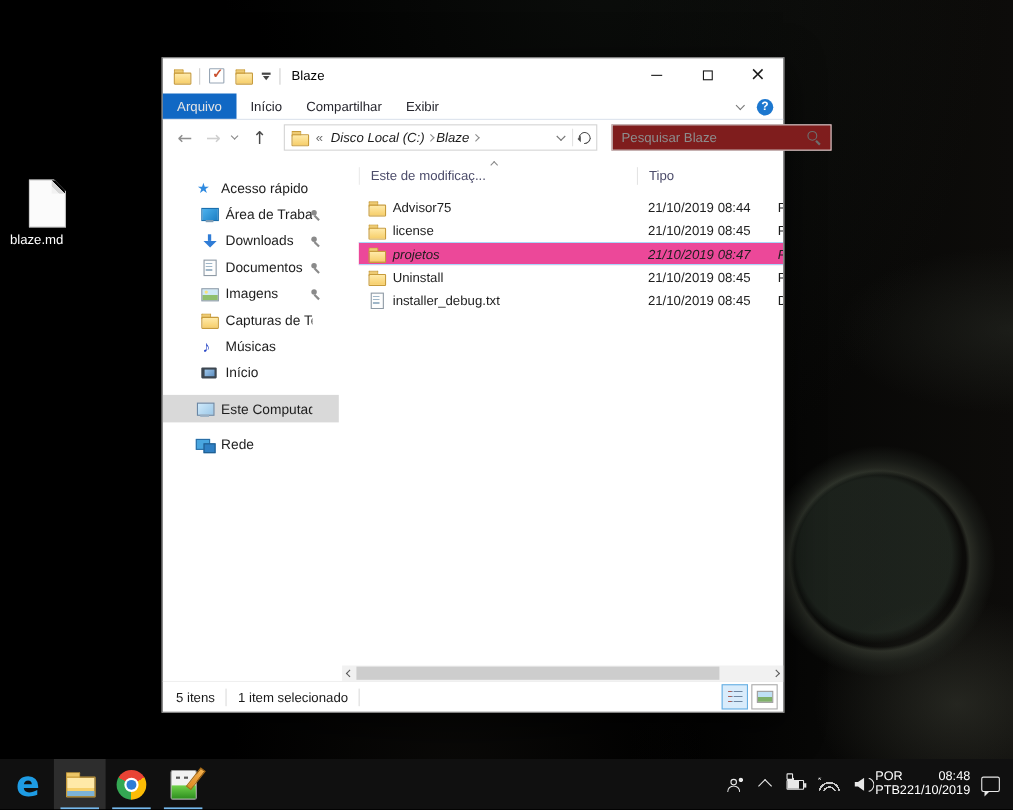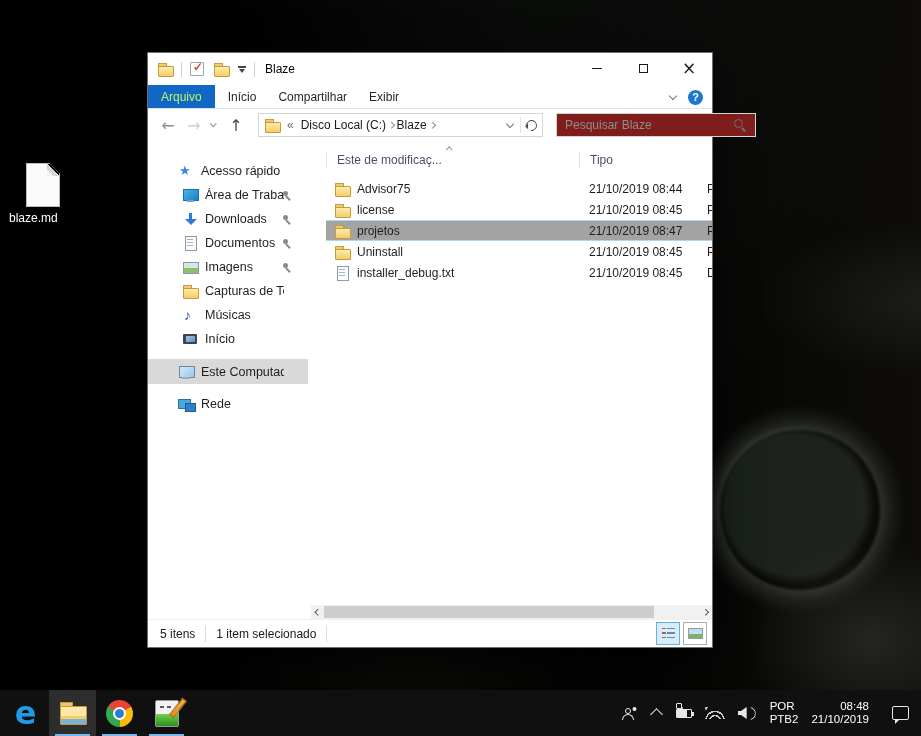--- a/index.html
+++ b/index.html
@@ -42,34 +42,34 @@
   .win-controls { position:absolute; right:0; top:0; height:31px; display:flex; }
   .win-btn { width:46px; height:31px; display:flex; align-items:center; justify-content:center; }
   .glyph-min { width:10px; height:1px; background:#1a1a1a; }
   .glyph-max { width:9px; height:9px; border:1px solid #1a1a1a; }
   .glyph-close { font-size:17px; line-height:17px; color:#1a1a1a; font-family:"DejaVu Sans",sans-serif; }
 
   
   .tabs { height:24px; display:flex; align-items:stretch; border-bottom:1px solid #dce3ed; position:relative; }
   .tab { padding:0 9px; margin:0 2px; display:flex; align-items:center; font-size:12px; color:#26262e; }
   .tab:first-child { margin-left:0; padding:0 13px; }
-  .tab.active { background:#1168c4; color:#bef264; }
+  .tab.active { background:#1168c4; color:#e5e5e5; }
   .tabs-right { position:absolute; right:9px; top:0; height:24px; display:flex; align-items:center; gap:12px; }
   .help-btn { width:15px; height:15px; border-radius:50%; background:#1c77cf; position:relative; }
   .help-btn::before { content:"?"; position:absolute; inset:0; color:#fff; font-size:11px; font-weight:bold;
     display:flex; align-items:center; justify-content:center; }
 
   
   .navbar { height:32px; position:relative; }
   .nav-arrow { position:absolute; top:0; height:32px; display:flex; align-items:center; justify-content:center;
     font-size:16px; font-family:"DejaVu Sans",sans-serif; }
   .addressbox { position:absolute; left:110px; top:4px; width:285px; height:24px;
     border:1px solid #d4d4d4; display:flex; align-items:center; padding:0 5px; background:#fff; }
   .crumb-prefix { color:#6a6a6a; margin:0 4px 0 6px; font-size:12px; }
-  .crumb { color:#1a1a1a; margin:0 3px; white-space:nowrap; }
+  .crumb { color:#1a1a1a; margin:0 3px; white-space:nowrap;font-style:italic; }
   .searchbox { position:absolute; left:408px; top:4px; width:200px; height:24px;
     border:1px solid #d4d4d4; display:flex; align-items:center; padding:0 8px; background:#7f1d1d; }
   .searchbox .ph { color:#8d8d8d; flex:1; font-size:12px; }
 
   
   .chev { display:inline-block; width:6px; height:6px; border-right:1.5px solid #777; border-bottom:1.5px solid #777; flex:none; }
   .chev.down { transform:rotate(45deg); margin-top:-3px; }
   .chev.up { transform:rotate(-135deg); margin-top:3px; }
   .chev.right { transform:rotate(-45deg); }
   .chev.left { transform:rotate(135deg); }
@@ -139,21 +139,21 @@
   .side-item .pin-icon { position:absolute; right:16px; top:7px; }
 
   .filelist { position:absolute; left:178px; top:0; right:0; bottom:0; overflow:hidden; }
   .sort-chev { position:absolute; left:121px; top:0; }
   .fl-header { margin-top:8px; height:22px; display:grid; grid-template-columns:253px 120px 1fr;
     align-items:center; color:#4d4d6b; }
   .fl-header .hc { padding-left:8px; white-space:nowrap; overflow:hidden; height:16px; line-height:16px; }
   .fl-header .hc.b { border-left:1px solid #e4e4e4; padding-left:10px; }
   .fl-rows { margin-top:7px; }
   .fl-row { display:grid; grid-template-columns:253px 120px 1fr; height:21px; align-items:center; }
-  .fl-row.selected { background:#a3a3a3; box-shadow:0 1px 0 #a9d7fb inset, 0 -1px 0 #a9d7fb inset; }
+  .fl-row.selected { background:#ec4899; box-shadow:0 1px 0 #a9d7fb inset, 0 -1px 0 #a9d7fb inset;font-style:italic; }
   .name-cell { display:flex; align-items:center; gap:6px; padding-left:8px; white-space:nowrap; overflow:hidden; }
   .date-cell { padding-left:10px; white-space:nowrap; }
   .type-cell { padding-left:8px; white-space:nowrap; overflow:hidden; }
 
   
   .hscroll { position:absolute; left:163px; right:0; top:552px; height:14px; background:#f1f1f1; }
   .harrow { position:absolute; top:0; width:14px; height:14px; display:flex; align-items:center; justify-content:center; }
   .harrow.l { left:0; } .harrow.r { right:0; }
   .harrow .chev { border-color:#5a5a5a; }
   .hthumb { position:absolute; left:13px; top:1px; width:330px; height:12px; background:#cdcdcd; }
@@ -196,21 +196,21 @@
     margin:-4.5px 0 0 -4.5px; border-radius:50%; background:#2f7cd6; }
   .app-text-editor { width:24px; height:27px; position:relative; border:1px solid #9a9a9a; border-radius:2px;
     background-color:#f2f2f2;
     background-image:repeating-linear-gradient(90deg,#5a5a5a 0 4px, transparent 4px 7px);
     background-size:13px 2px; background-position:4px 5px; background-repeat:no-repeat; }
   .app-text-editor::before { content:""; position:absolute; left:0; right:0; bottom:0; height:12px;
     background:linear-gradient(#6fd24a,#2e8f1f); }
   .app-text-editor::after { content:""; position:absolute; right:-3px; top:-4px; width:4px; height:20px;
     background:linear-gradient(#f5b14d,#e08a22); border:1px solid #a96a14; transform:rotate(38deg); }
 
-  .tray { position:absolute; right:0; top:0; height:46px; display:flex; align-items:center; gap:13px; padding-right:12px; }
+  .tray { position:absolute; right:0; top:0; height:46px; display:flex; align-items:center; padding-right:12px; }
   .t-people { width:17px; height:14px; position:relative;
     background:radial-gradient(circle at 13.5px 3px, #e8e8e8 1.6px, transparent 2.3px); }
   .t-people::before { content:""; position:absolute; left:4px; top:2px; width:4px; height:4px;
     border:1.3px solid #e8e8e8; border-radius:50%; }
   .t-people::after { content:""; position:absolute; left:1px; bottom:0; width:10px; height:5px;
     border:1.3px solid #e8e8e8; border-bottom:none; border-radius:6px 6px 0 0; }
   .t-chevron-up { width:12px; height:8px; position:relative; }
   .t-chevron-up::before { content:""; position:absolute; left:1px; top:1px; width:8px; height:8px;
     border-left:1.5px solid #e8e8e8; border-top:1.5px solid #e8e8e8; transform:rotate(45deg); }
   .t-battery-charging { width:16px; height:9px; border:1px solid #e8e8e8; border-radius:1px; position:relative;

